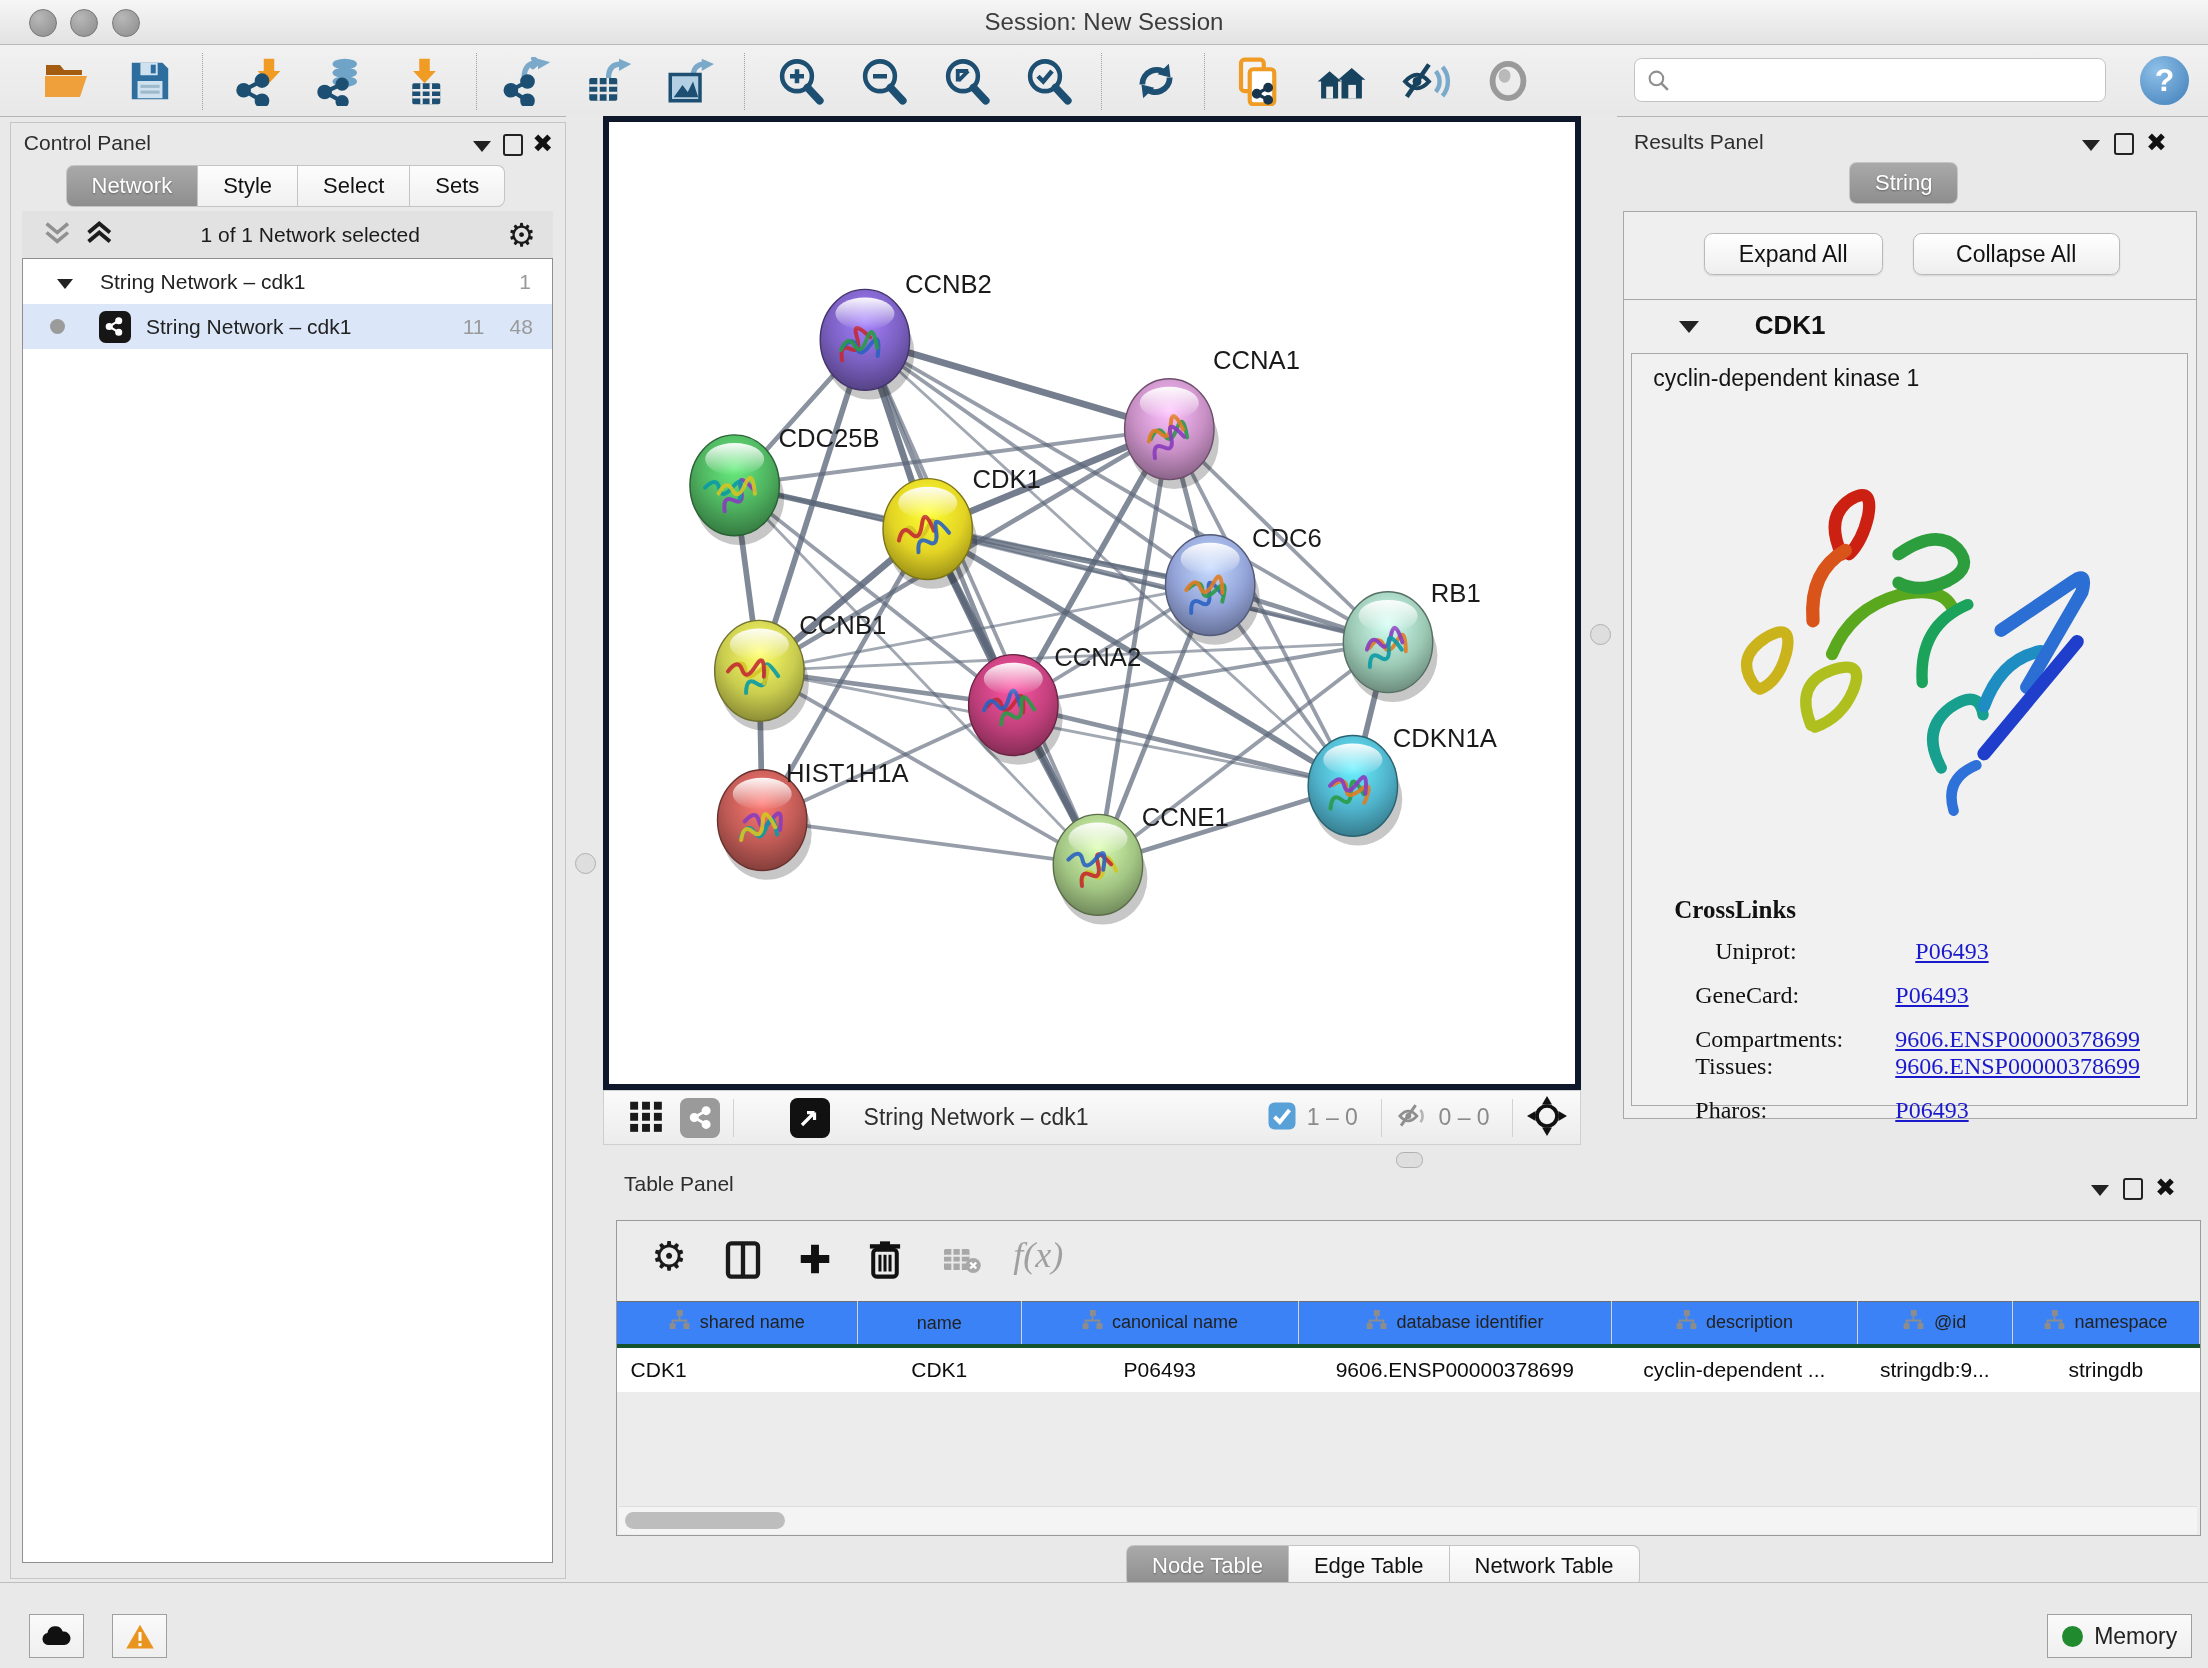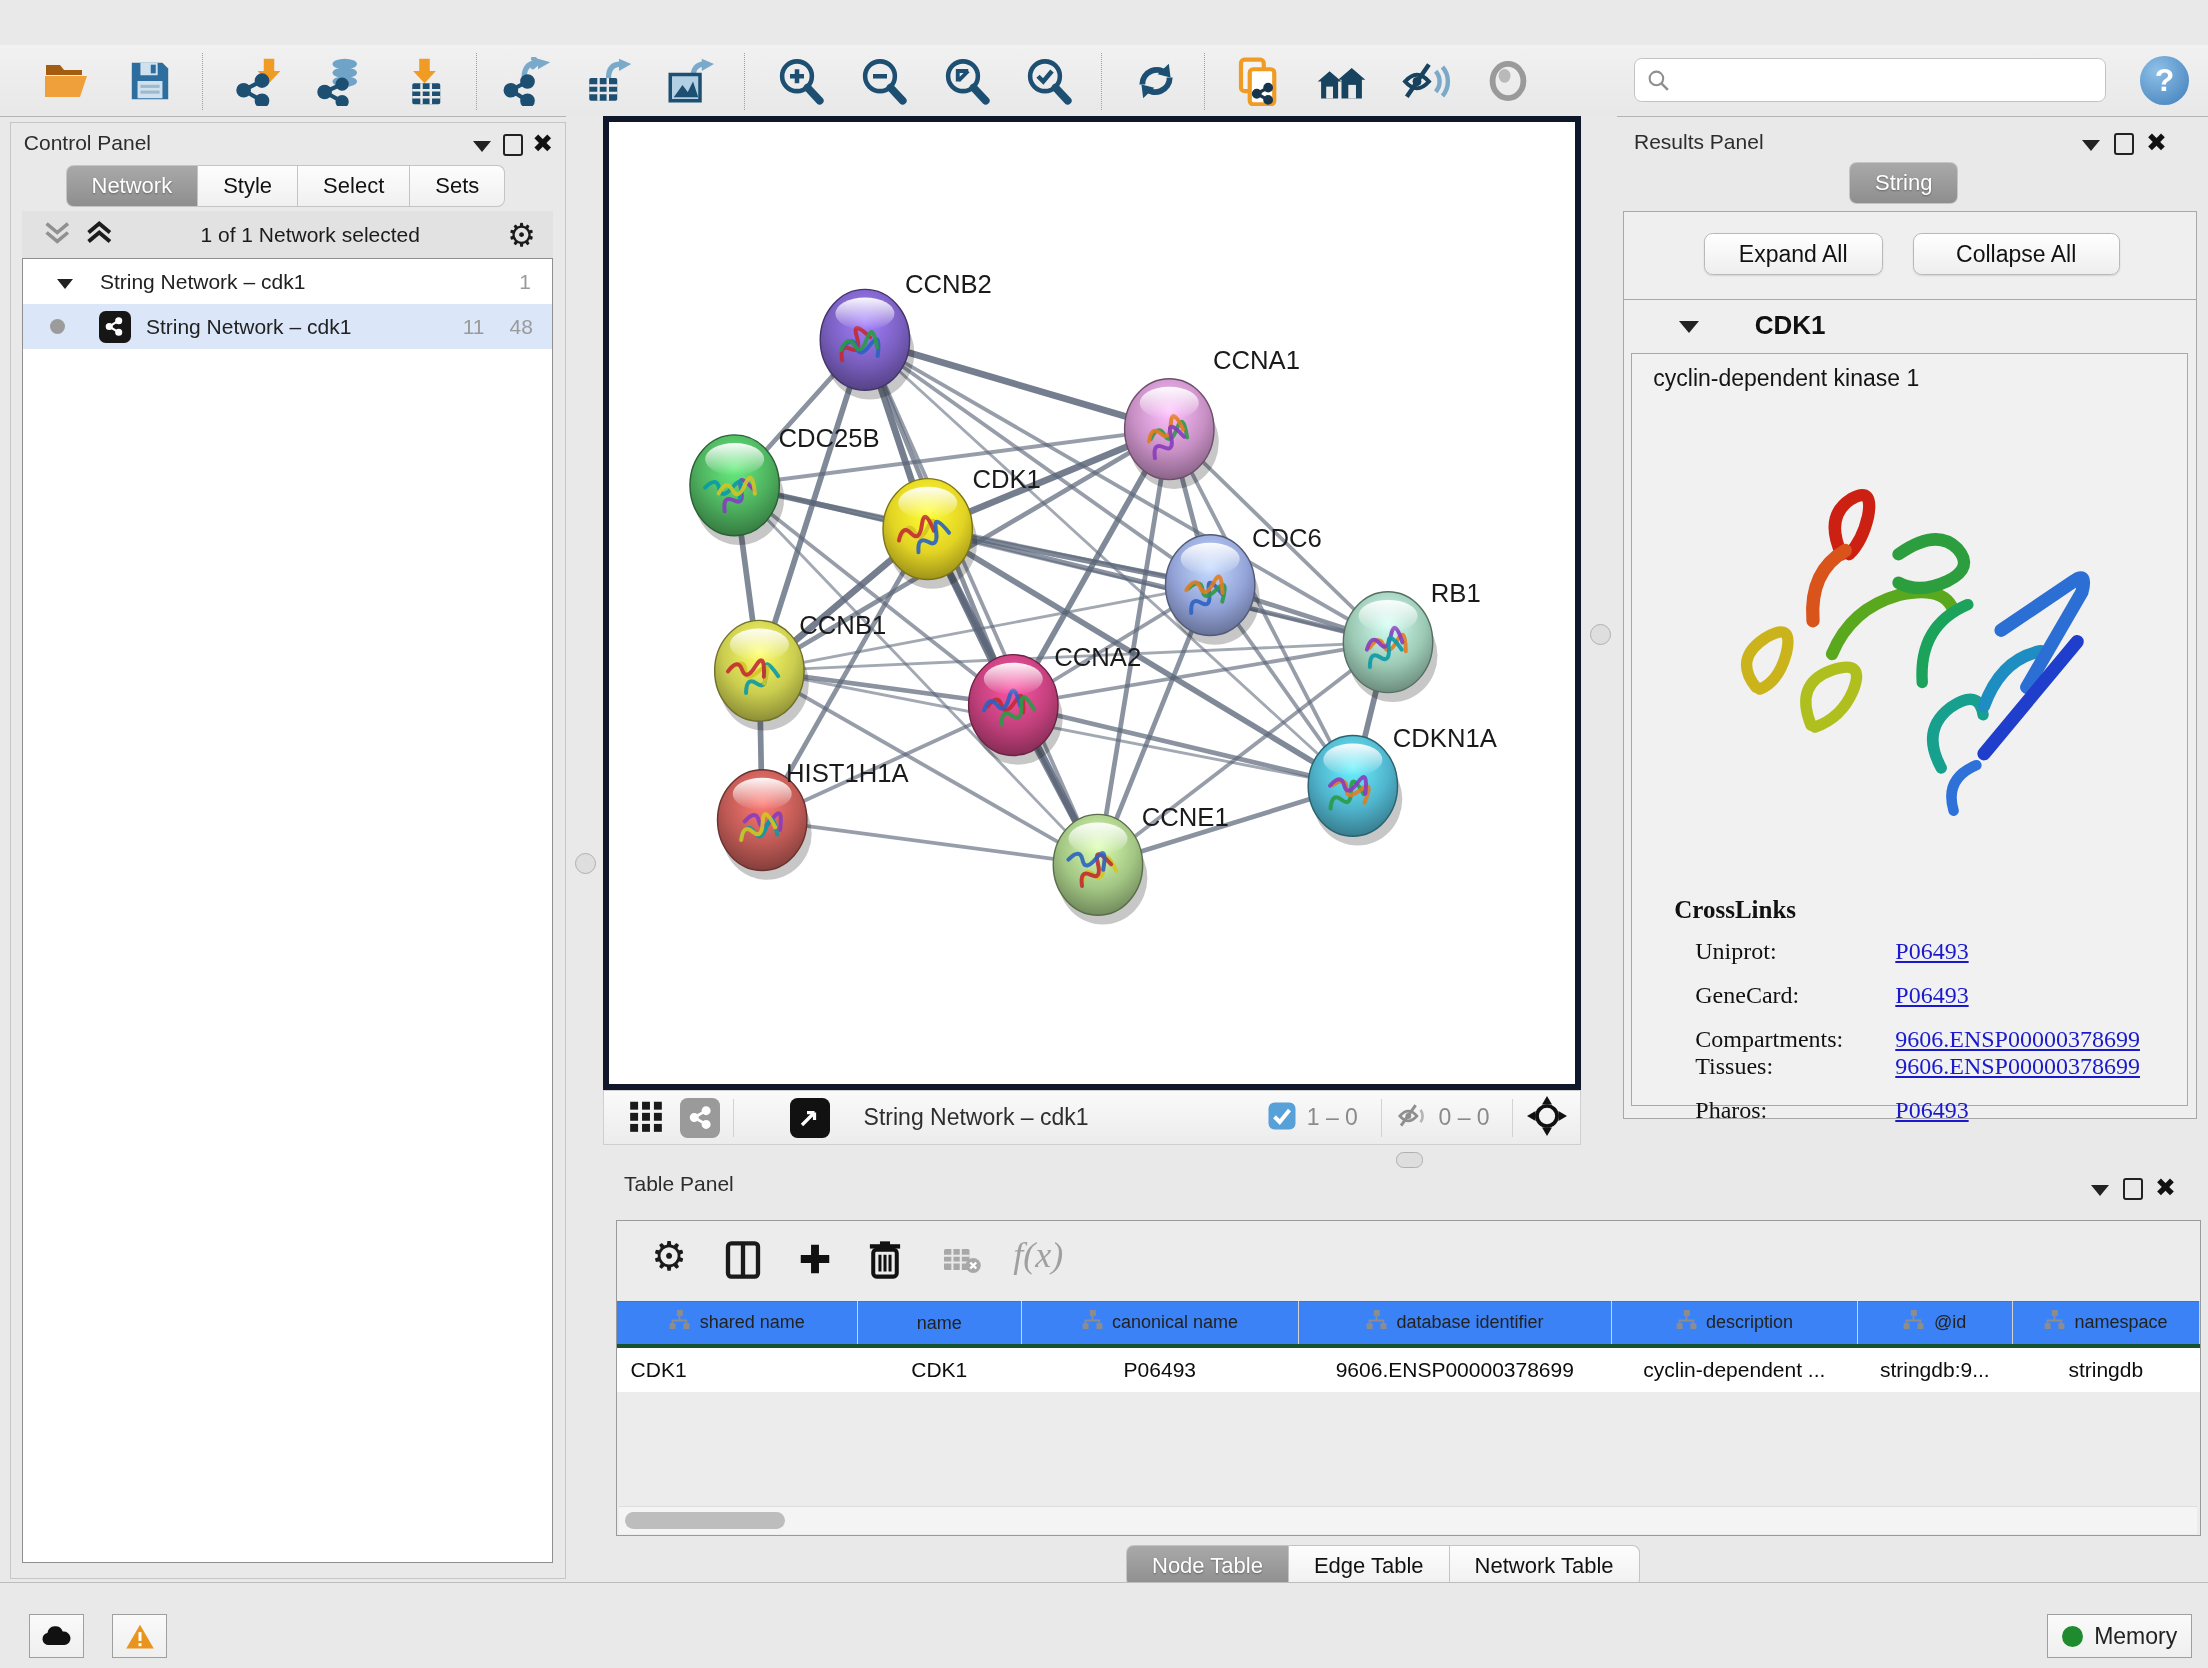--- a/index.html
+++ b/index.html
@@ -82,20 +82,26 @@
     border:1.4px solid #9f9f9f;display:flex;align-items:center;justify-content:center;box-sizing:border-box;}
   
   .split-handle{position:absolute;border-radius:50%;background:#dedede;border:1px solid #b0b0b0;}
   svg text{font-family:"Liberation Sans","DejaVu Sans",sans-serif;}
 </style>
 </head>
 <body>
 
 <div id="app">
 
+  <div id="titlebar">
+    <div class="tlight" style="left:28.5px"></div>
+    <div class="tlight" style="left:70px"></div>
+    <div class="tlight" style="left:112px"></div>
+    <div id="win-title">Session: New Session</div>
+  </div>
 
   <div id="toolbar">
     <div class="tbi" style="left:40px">
       <svg width="48" height="48" viewBox="0 0 24 24">
           <path d="M2 4h7l2 2.5h9V9H2z" fill="#a35c10"></path>
           <path d="M1.5 9.5h21L19 20H1.5z" fill="#f0a03a"></path>
         </svg>
     </div>
     <div class="tbi" style="left:124px">
       <svg width="46" height="46" viewBox="0 0 24 24">
@@ -651,21 +657,21 @@
             <path d="M300 280 q18 -50 60 -58" stroke="#1e8ec2" stroke-width="13"></path>
             <path d="M318 200 L395 148 q14 -10 8 12 L345 260" stroke="#2b6fd4" stroke-width="14"></path>
             <path d="M300 330 L398 212" stroke="#1f3ecc" stroke-width="14"></path>
             <path d="M268 390 q-10 -34 24 -48" stroke="#2e71d8" stroke-width="11"></path>
           </g>
         </svg>
 
         <div id="crosslinks">
           <div class="abs" style="left:42px;top:542px;font-weight:bold;font-size:25px;font-family:'Liberation Serif','DejaVu Serif',serif;">CrossLinks</div>
           <div class="abs" style="left:63px;top:584px;width:476px;" id="crosslinks-rows">
-              <div style="display: flex; margin-bottom: 17px;">
+              <div style="display: flex; margin-bottom: 17px; margin-left: 20px;">
                 <span style="width: 200px;">Uniprot:</span>
                 <a href="#">P06493</a>
               </div>
               <div style="display: flex; margin-bottom: 17px;">
                 <span style="width: 200px;">GeneCard:</span>
                 <a href="#">P06493</a>
               </div>
               <div style="display: flex; ">
                 <span style="width: 200px;">Compartments:</span>
                 <a href="#">9606.ENSP00000378699</a>

